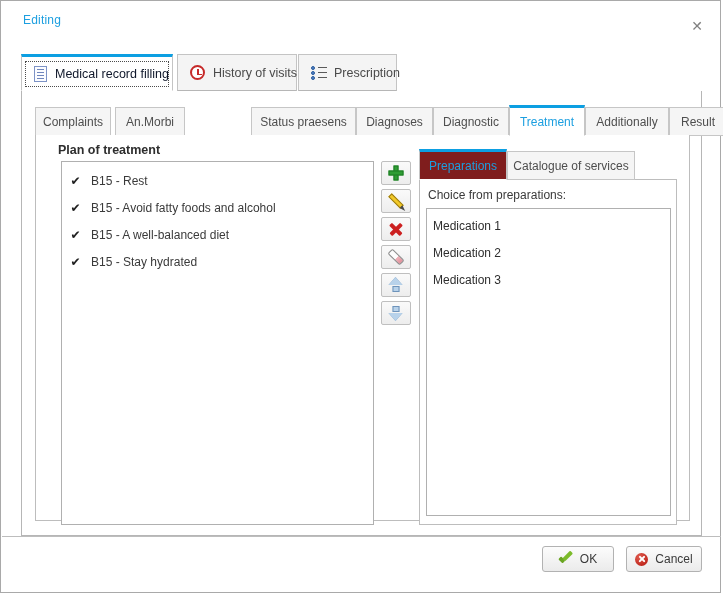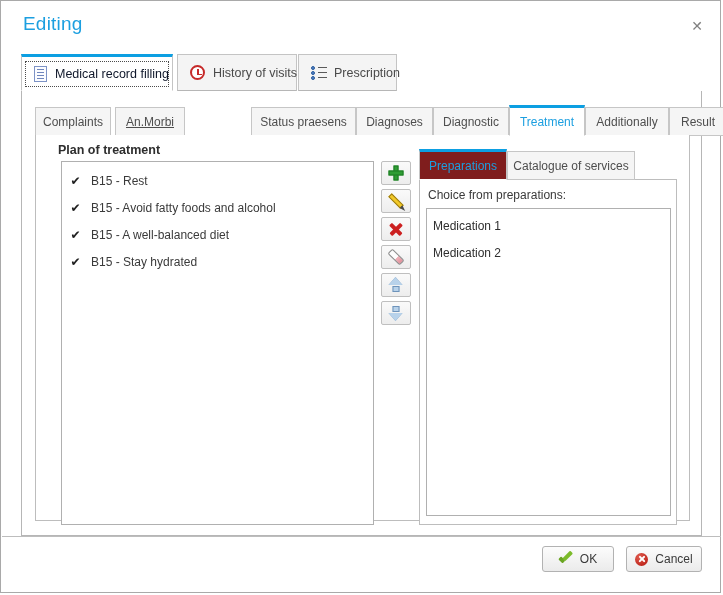--- a/index.html
+++ b/index.html
@@ -27,21 +27,21 @@
   .titlebar {
     position: absolute;
     left: 0; top: 0;
     width: 100%;
     height: 44px;
   }
   .title-text {
     position: absolute;
     left: 22px;
     top: 12px;
-    font-size: 19px;
+    font-size: 12px;
     color: #1c9fe0;
     letter-spacing: 0.2px;
   }
   .close-btn {
     position: absolute;
     right: 14px;
     top: 16px;
     width: 18px;
     height: 18px;
     cursor: pointer;
@@ -510,21 +510,21 @@
     </div>
   </div>
 
   <div class="outer-panel">
 
     <div class="inner-tabs">
       <div class="strip-line"></div>
       <div class="itab" style="left:0px;width:76px;">
         <span>Complaints</span>
         </div>
-      <div class="itab" style="left:80px;width:70px;text-decoration:underline;">
+      <div class="itab" style="left:80px;width:70px;">
         <span>An.Morbi</span>
         </div>
       <div class="itab" style="left:216px;width:105px;">
         <span>Status praesens</span>
         </div>
       <div class="itab" style="left:321px;width:77px;">
         <span>Diagnoses</span>
         </div>
       <div class="itab" style="left:398px;width:76px;">
         <span>Diagnostic</span>
@@ -604,20 +604,21 @@
           </div>
           <div class="ptab" style="left:88px;width:128px;">
             <span>Catalogue of services</span>
           </div>
         </div>
         <div class="prep-body">
           <div class="prep-label">Choice from preparations:</div>
           <div class="prep-list">
             <div class="prep-item">Medication 1</div>
             <div class="prep-item">Medication 2</div>
+            <div class="prep-item">Medication 3</div>
           </div>
         </div>
       </div>
 
     </div>
   </div>
 
   <div class="footer-sep"></div>
   <div class="footer">
     <div class="fbtn btn-ok">

